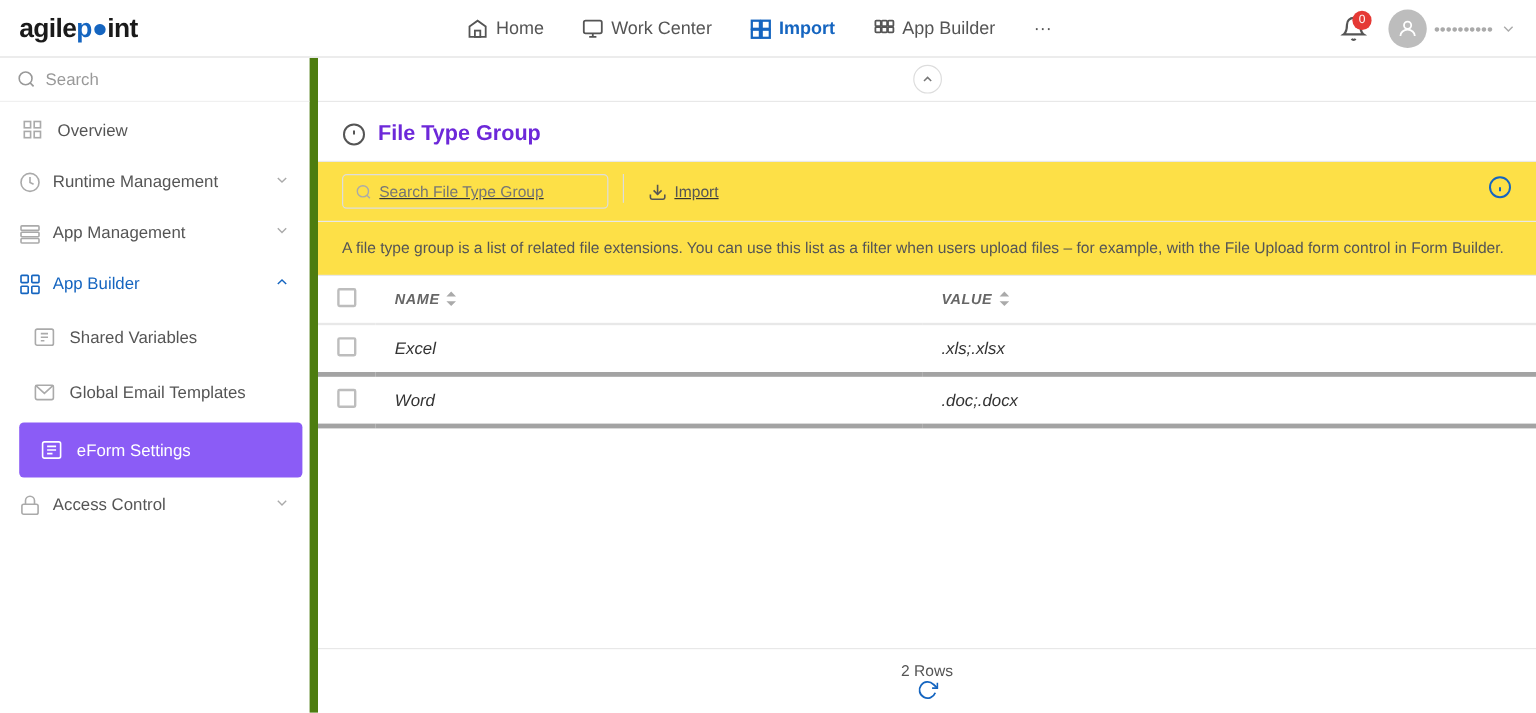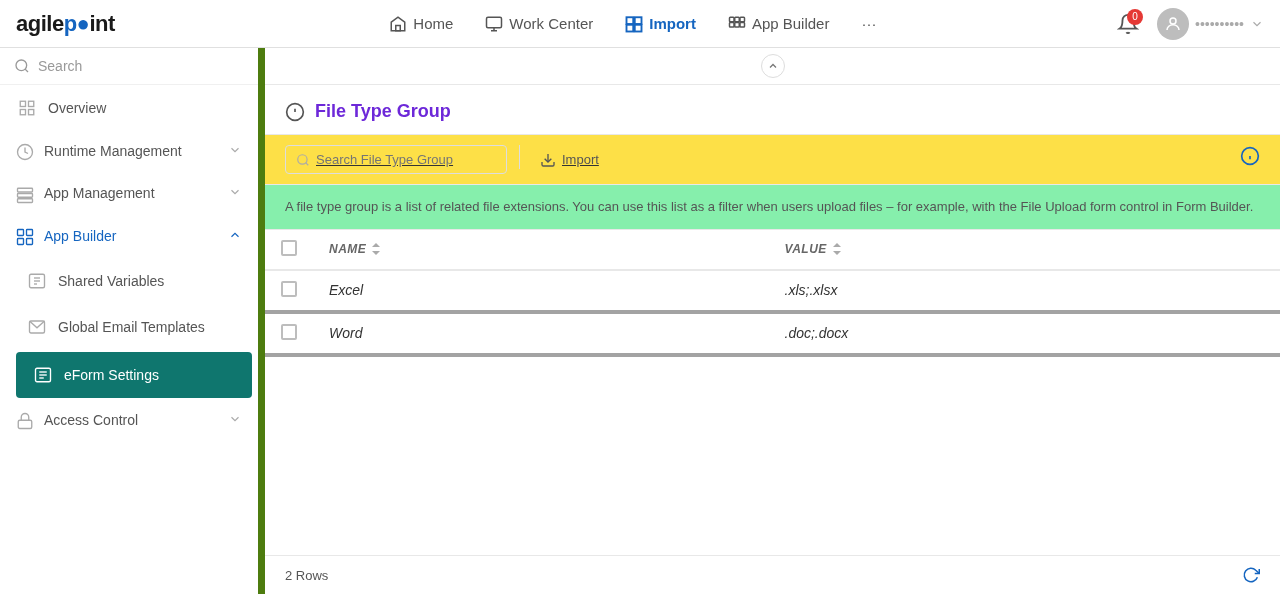--- a/index.html
+++ b/index.html
@@ -46,21 +46,21 @@
     .sidebar-search {
       padding: 10px 14px; border-bottom: 1px solid #f0f0f0;
       display: flex; align-items: center; gap: 8px; cursor: pointer;
     }
     .sidebar-search-text { color: #999; font-size: 14px; }
     .sidebar-item {
       display: flex; align-items: center; gap: 10px;
       padding: 12px 16px; cursor: pointer; color: #555;
       font-size: 14px;
     }
-    .sidebar-item.active { background: #0f766e; color: #fff; border-radius: 4px; margin: 2px 6px; }
+    .sidebar-item.active { background: #8b5cf6; color: #fff; border-radius: 4px; margin: 2px 6px; }
     .sidebar-item .icon { width: 22px; height: 22px; display: flex; align-items: center; justify-content: center; flex-shrink: 0; }
     .sidebar-group {
       display: flex; align-items: flex-start; gap: 10px;
       padding: 12px 16px; cursor: pointer; color: #555;
       font-size: 14px; font-weight: 500;
     }
     .sidebar-group .chevron { margin-left: auto; }
     .sidebar-sub { padding-left: 10px; }
 
     
@@ -92,21 +92,21 @@
       border-radius: 4px;
     }
     .btn-import {
       display: flex; align-items: center; gap: 6px;
       color: #555; cursor: pointer; font-size: 13px; padding: 6px 8px;
       border-radius: 4px;
     }
     .info-icon { margin-left: auto; color: #1565c0; cursor: pointer; font-size: 18px; }
 
     .content-desc {
-      padding: 12px 20px; font-size: 13px; color: #555; background: #86efac;
+      padding: 12px 20px; font-size: 13px; color: #555; background: #fde047;
       border-bottom: 1px solid #e8e8e8; line-height: 1.5;
     }
 
     
     .table-container { flex: 1; overflow-y: auto; }
     table { width: 100%; border-collapse: collapse; font-style: italic; }
     thead th {
       background: #fff; padding: 10px 16px; text-align: left;
       font-size: 12px; font-weight: 600; color: #666; text-transform: uppercase;
       border-bottom: 2px solid #e8e8e8; letter-spacing: 0.5px;
@@ -115,21 +115,21 @@
     tbody tr { border-bottom: 4px solid #a3a3a3; }
     tbody td { padding: 10px 16px; font-size: 14px; }
     .checkbox-cell { width: 40px; }
     .col-sort { display: inline-flex; align-items: center; gap: 4px; }
     .sort-icon { color: #aaa; font-size: 10px; }
 
     
     .table-footer {
       padding: 10px 20px; border-top: 1px solid #e8e8e8;
       font-size: 13px; color: #555; display: flex; align-items: center;
-      justify-content: space-between; background: #fff;
+      justify-content: space-between; background: #fff; flex-direction: column;
     }
     .refresh-icon { cursor: pointer; color: #1565c0; font-size: 16px; }
 
     
     .cb { width: 16px; height: 16px; border: 2px solid #bdbdbd; border-radius: 2px; display: inline-block; cursor: pointer; }
 
     
     svg { display: inline-block; vertical-align: middle; }
   </style>
 </head>

